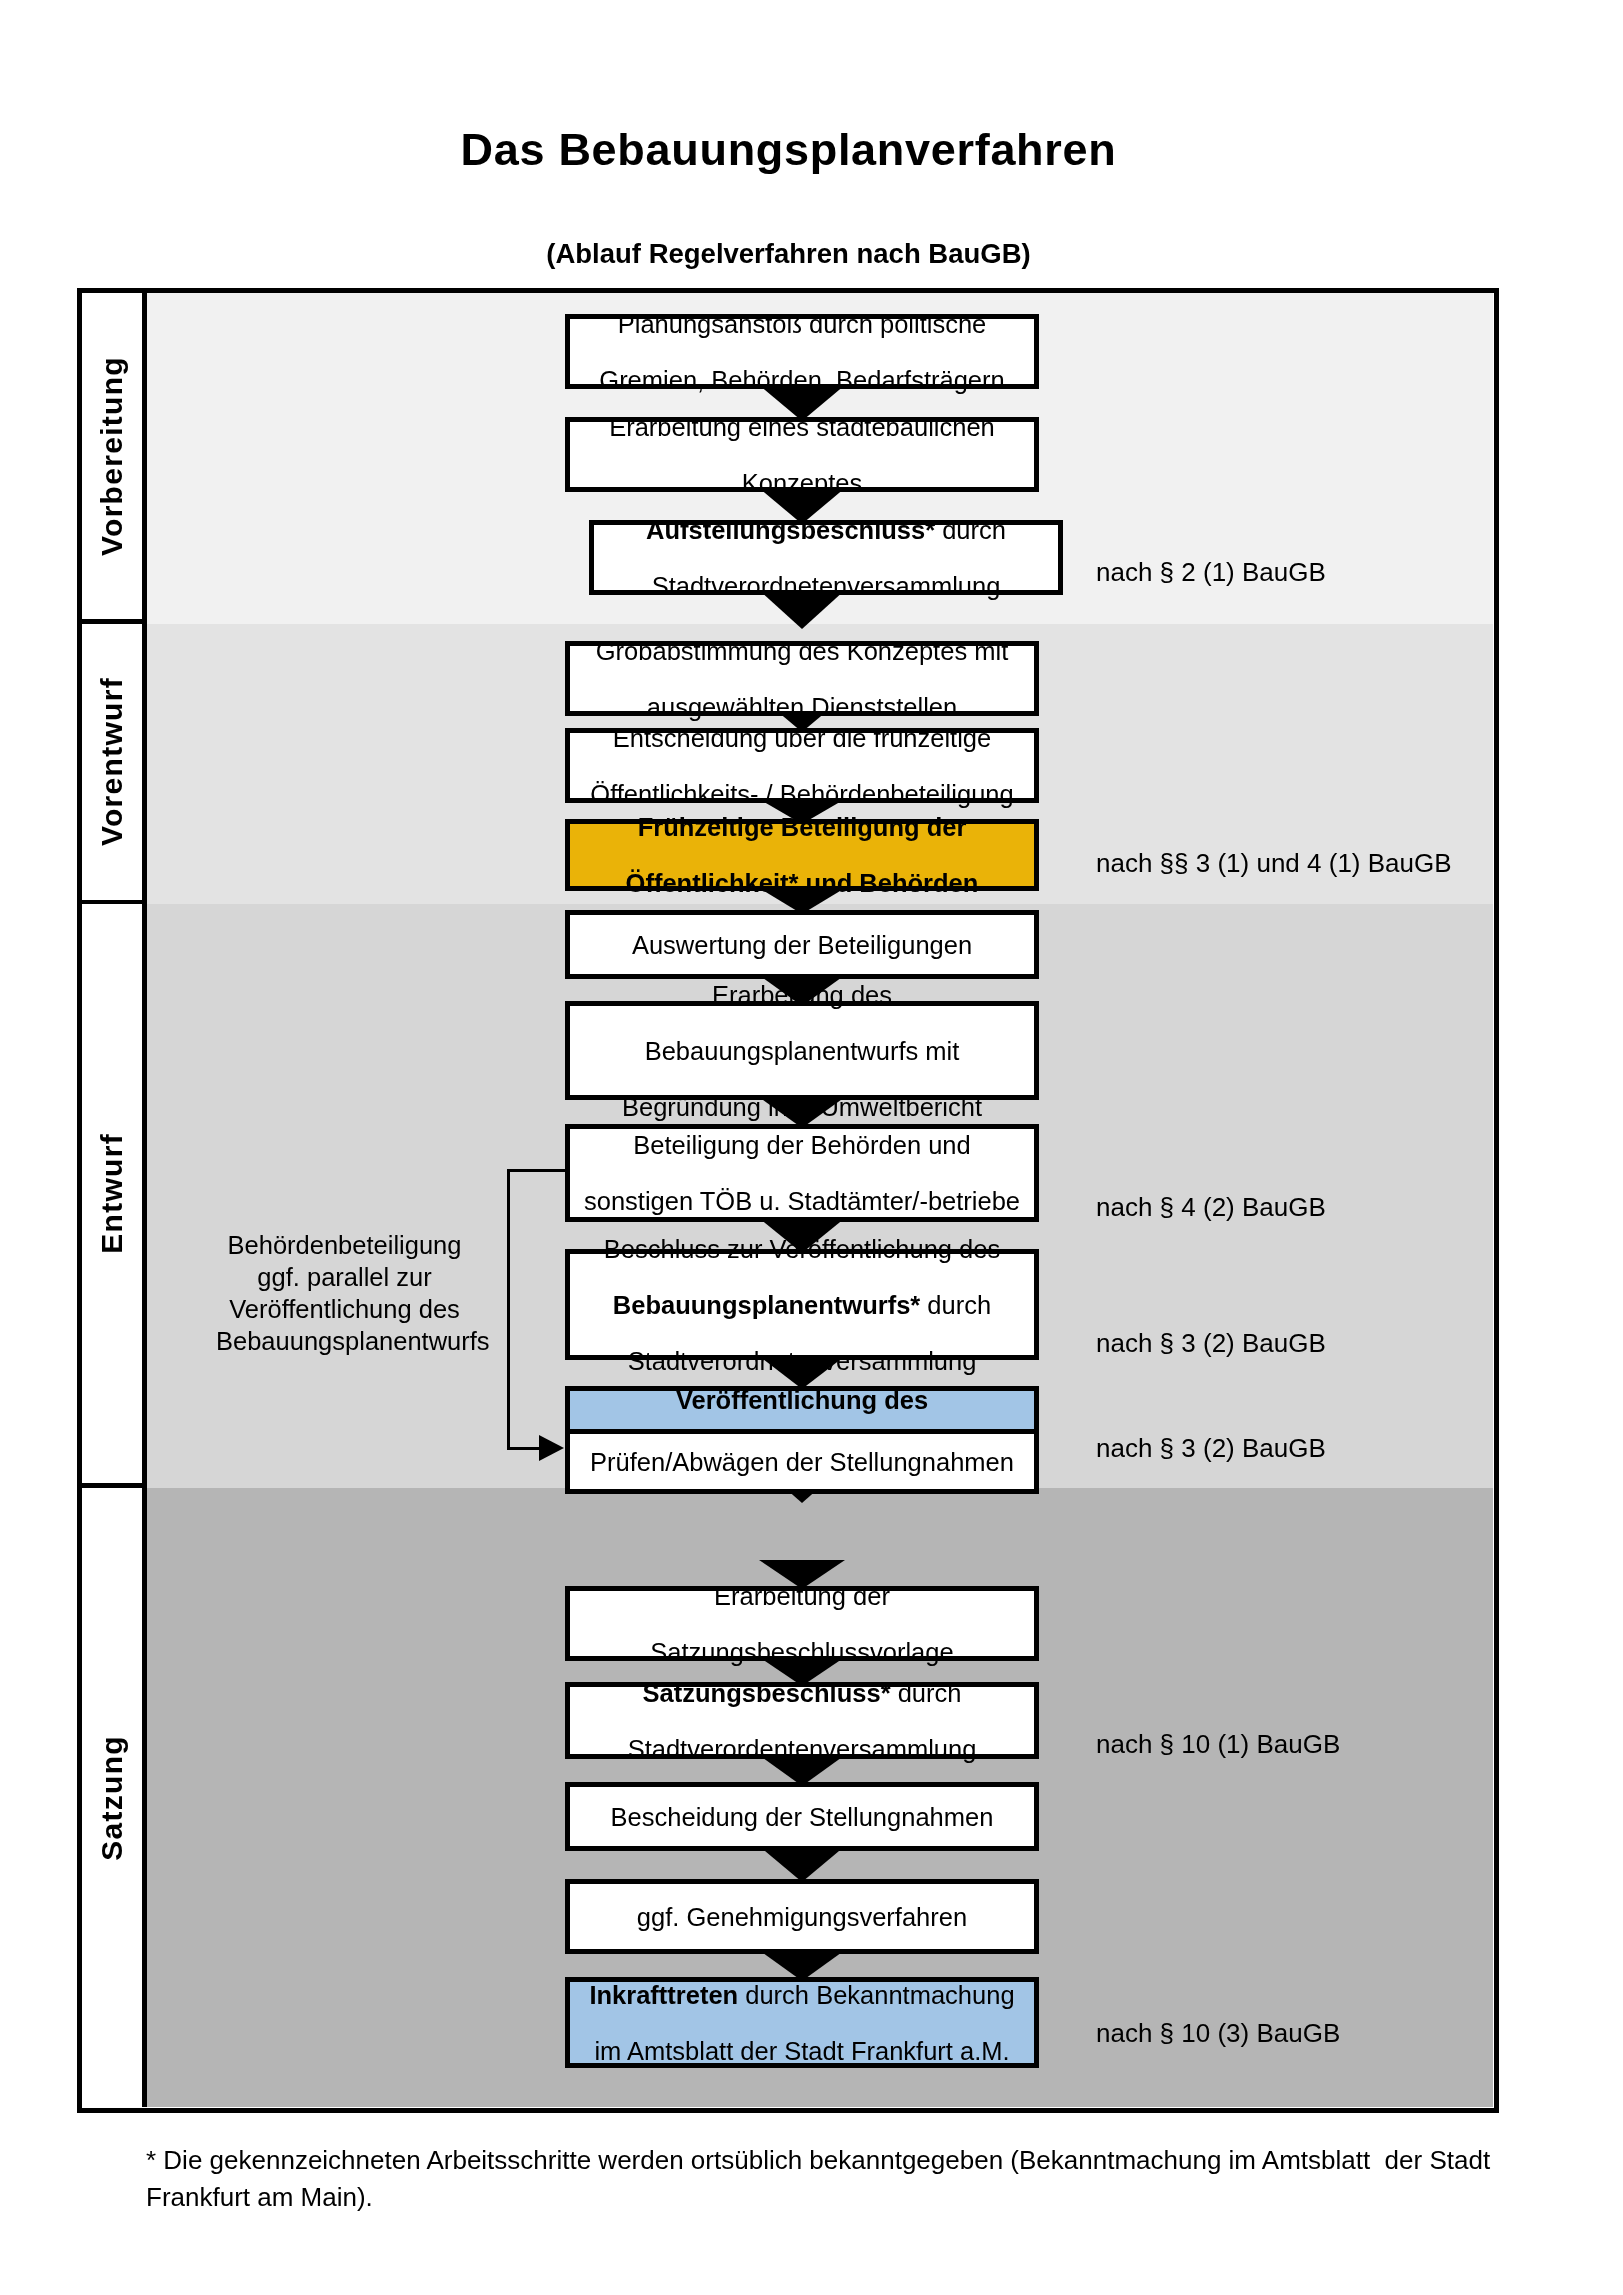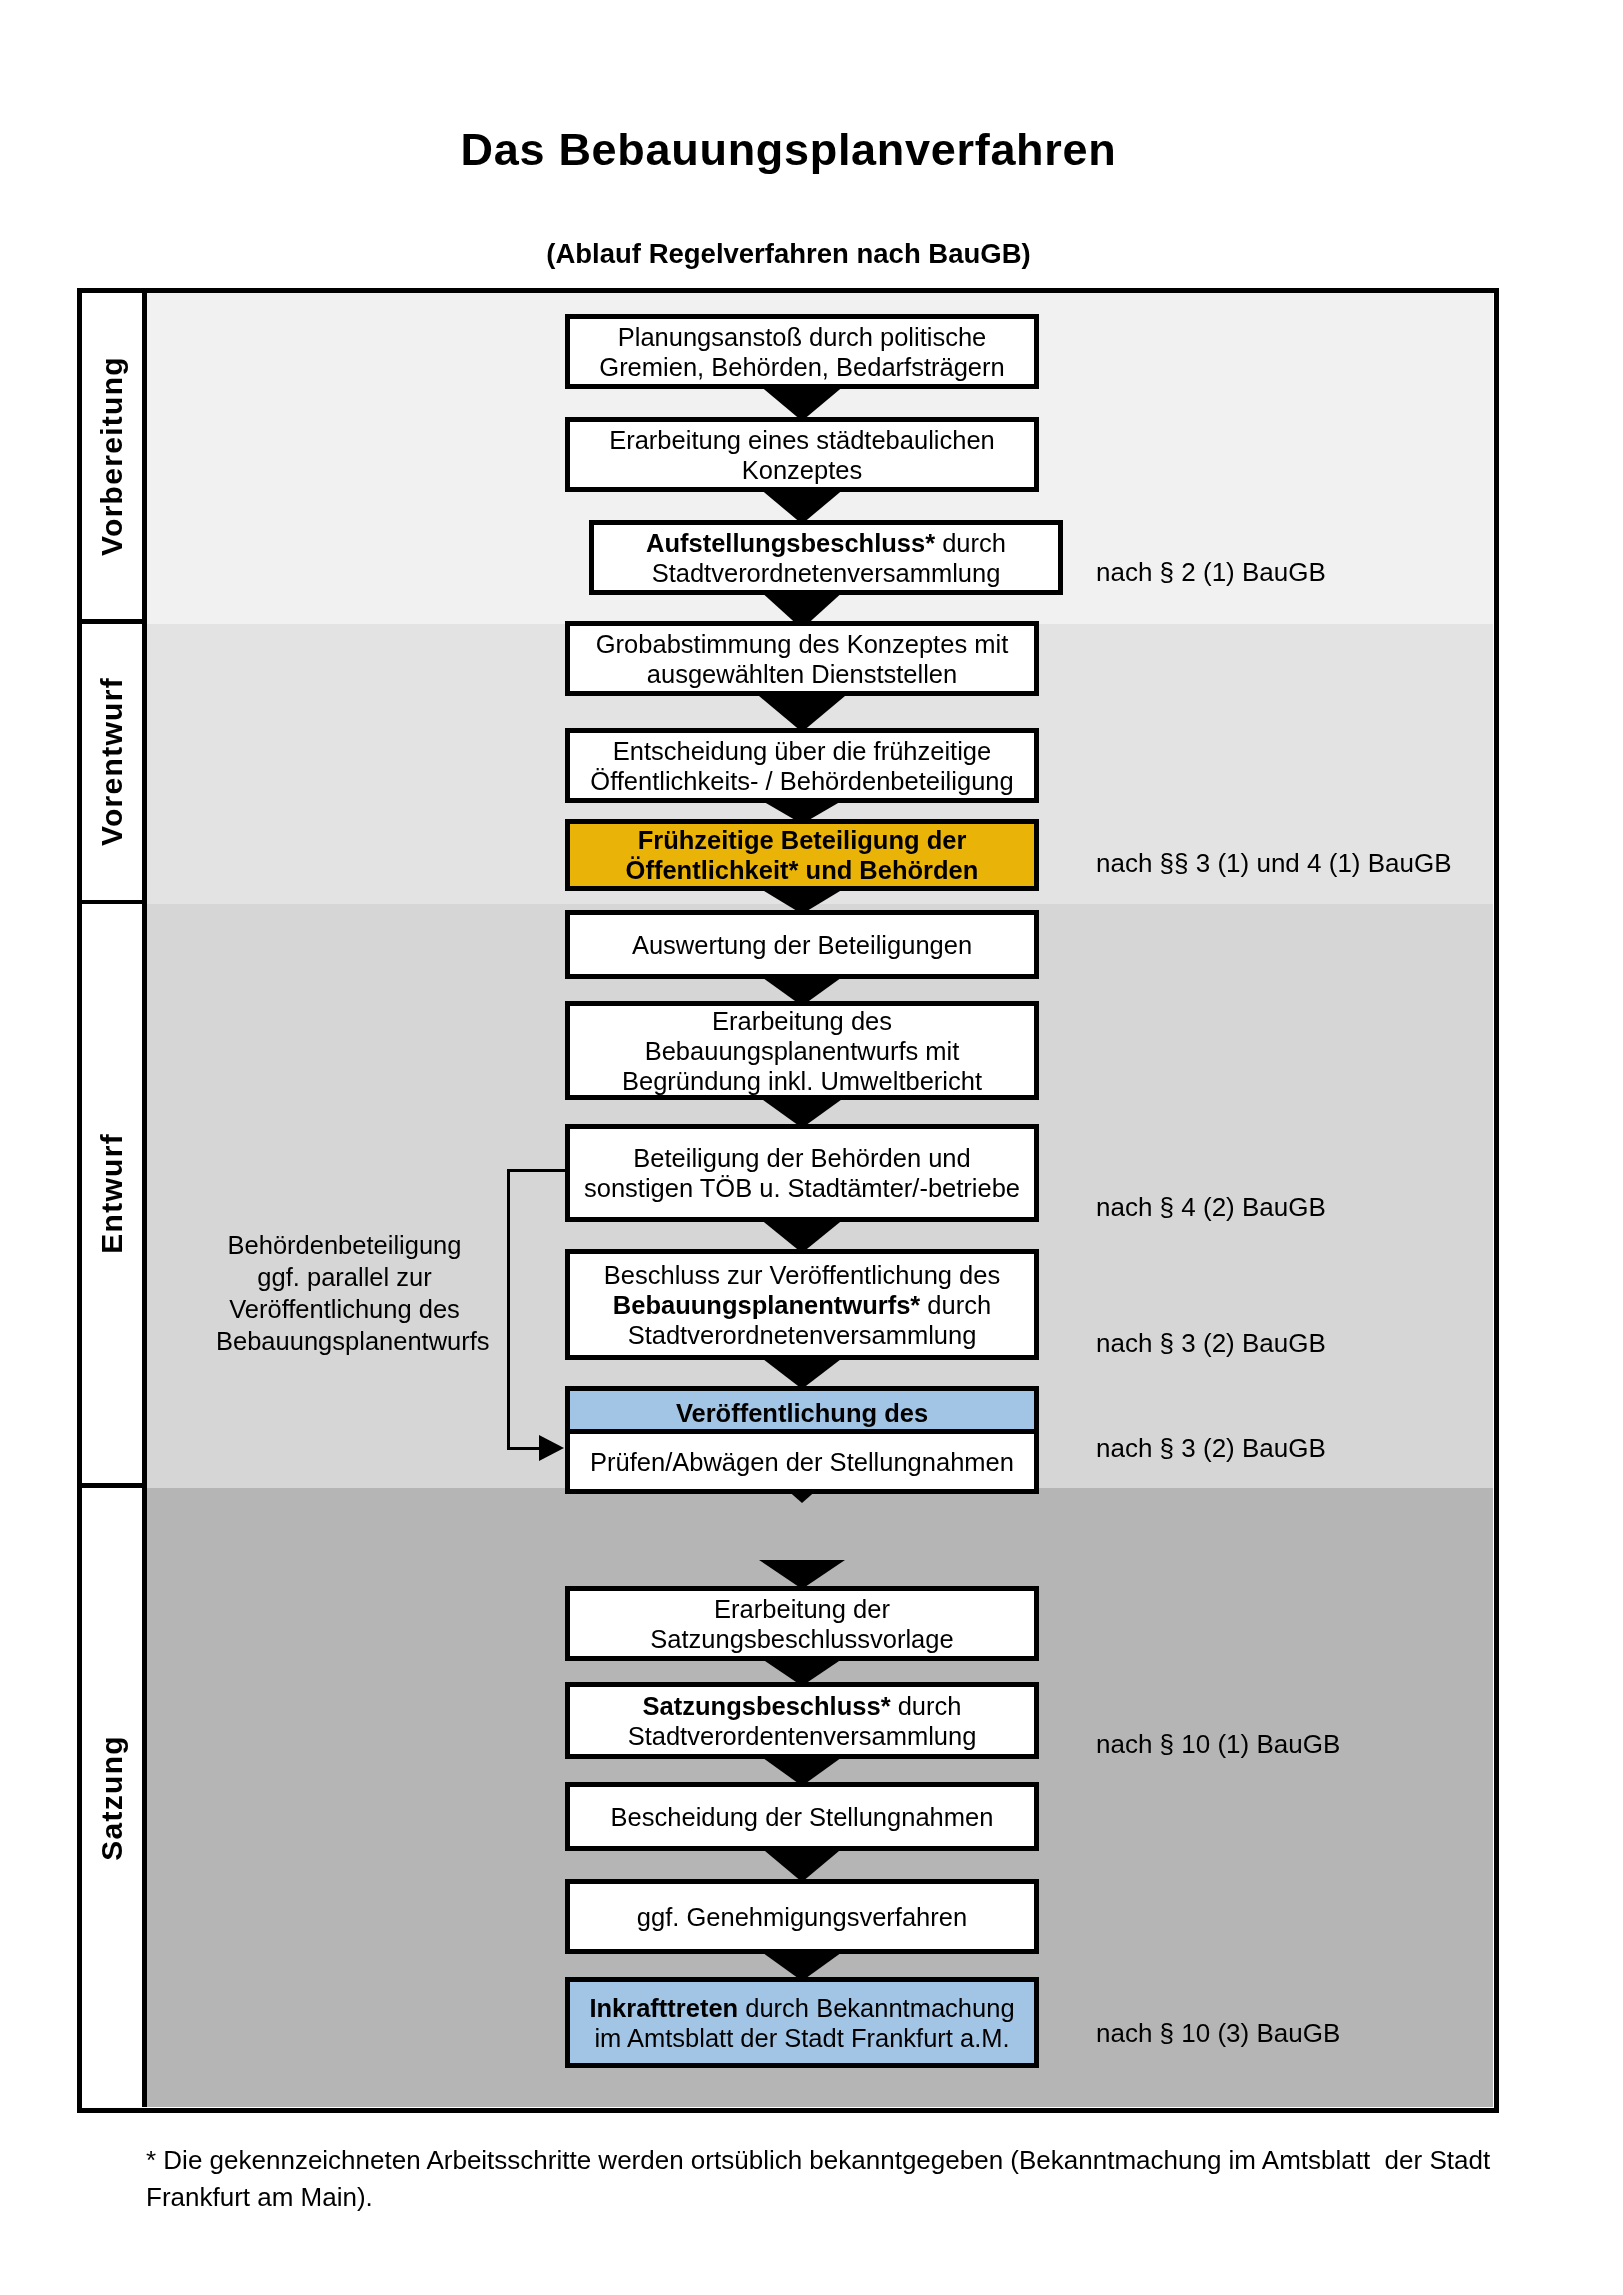--- a/index.html
+++ b/index.html
@@ -15,21 +15,21 @@
   .section-label{position:absolute;left:0;top:0;height:100%;width:65px;background:#fff;
          box-sizing:border-box;border-right:5.2px solid #000;
          display:flex;align-items:center;justify-content:center;}
   .section-label.sep{border-bottom:5.2px solid #000;}
   .label-text{writing-mode:vertical-rl;transform:rotate(180deg);
          font-weight:bold;font-size:30px;letter-spacing:1.3px;white-space:nowrap;}
   .section-bg{position:absolute;left:65px;top:0;height:100%;width:1346px;}
   .flow-box{position:absolute;left:565px;width:474px;box-sizing:border-box;
          border:5.2px solid #000;background:#fff;display:flex;flex-direction:column;
          align-items:center;justify-content:center;font-size:25.5px;line-height:30px;
-         text-align:center;z-index:3;}
+         text-align:center;z-index:3;gap:26px;}
   .flow-arrow{position:absolute;left:759px;width:0;height:0;z-index:2;
          border-left:43px solid transparent;border-right:43px solid transparent;}
   .annotation{position:absolute;left:1096px;font-size:26px;line-height:31px;z-index:3;}
   .side-note{position:absolute;left:216px;top:1229px;width:257px;text-align:center;
          font-size:25.5px;line-height:32px;white-space:pre-line;z-index:3;}
   .bracket-v{position:absolute;left:507px;top:1169px;width:3.3px;height:281px;background:#000;z-index:2;}
   .bracket-h-top{position:absolute;left:507px;top:1169px;width:58px;height:3.3px;background:#000;z-index:2;}
   .bracket-h-bot{position:absolute;left:507px;top:1447px;width:35px;height:3.3px;background:#000;z-index:2;}
   .bracket-arrowhead{position:absolute;left:539px;top:1435px;width:0;height:0;z-index:2;
          border-top:13.7px solid transparent;border-bottom:13.7px solid transparent;
@@ -91,21 +91,21 @@
     <div class="flow-box" style="top: 417px; height: 75px;">
       <div><span>Erarbeitung eines städtebaulichen</span></div>
       <div><span>Konzeptes</span></div>
     </div>
     <div class="flow-arrow" style="top: 488px; border-top: 36px solid rgb(0, 0, 0);"></div>
     <div class="flow-box" style="top: 520px; height: 75px; margin-left: 24px;">
       <div><span style="font-weight: bold;">Aufstellungsbeschluss*</span><span> durch</span></div>
       <div><span>Stadtverordnetenversammlung</span></div>
     </div>
     <div class="flow-arrow" style="top: 590px; border-top: 39px solid rgb(0, 0, 0);"></div>
-    <div class="flow-box" style="top: 621px; height: 75px; text-align: right;">
+    <div class="flow-box" style="top: 641px; height: 75px; text-align: right;">
       <div><span>Grobabstimmung des Konzeptes mit</span></div>
       <div><span>ausgewählten Dienststellen</span></div>
     </div>
     <div class="flow-arrow" style="top: 696px; border-top: 36px solid rgb(0, 0, 0);"></div>
     <div class="flow-box" style="top: 728px; height: 75px;">
       <div><span>Entscheidung über die frühzeitige</span></div>
       <div><span>Öffentlichkeits- / Behördenbeteiligung</span></div>
     </div>
     <div class="flow-arrow" style="top: 799px; border-top: 25px solid rgb(0, 0, 0);"></div>
     <div class="flow-box" style="top: 819px; height: 72px; background: #eab308;">

